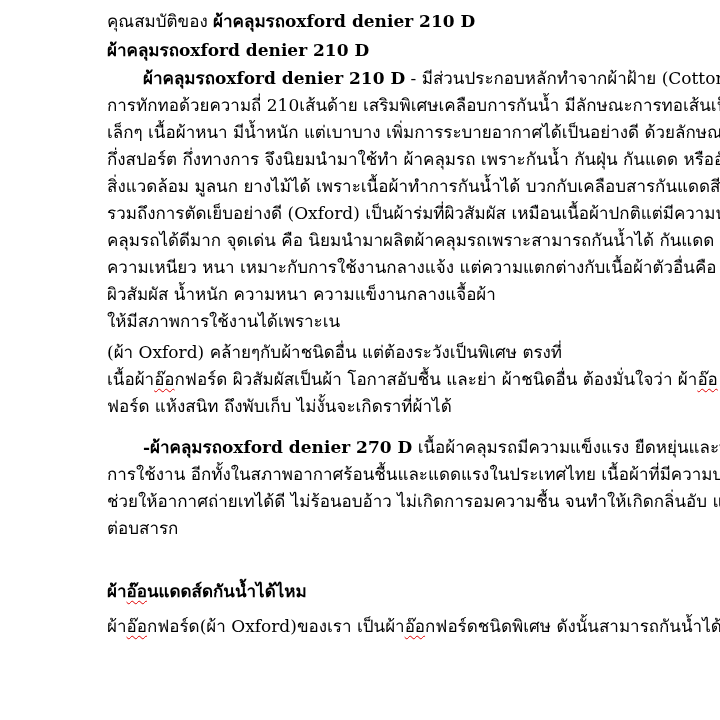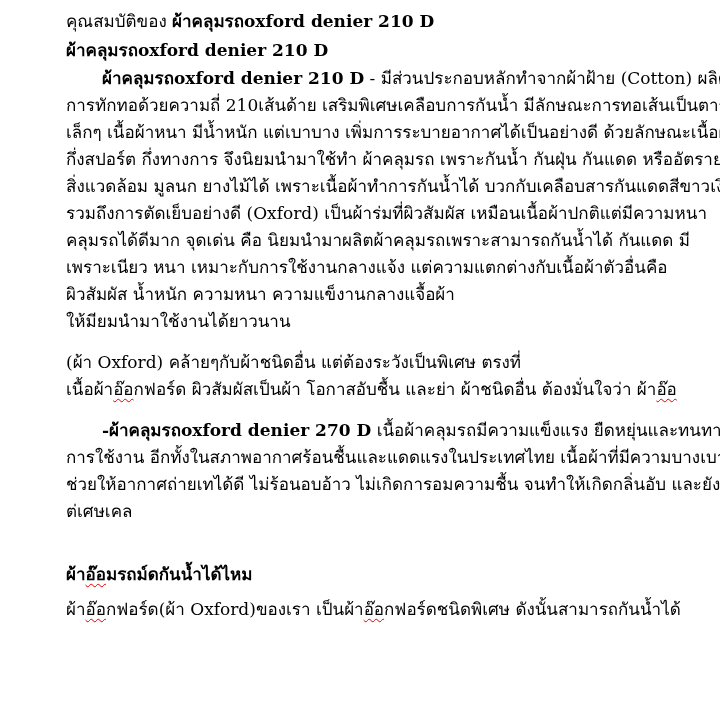--- a/index.html
+++ b/index.html
@@ -10,21 +10,21 @@
   html,body{margin:0;padding:0;}
   body{
     width:720px;height:720px;
     background:var(--bg);
     font-family:"DejaVu Serif","Liberation Serif",serif;
     overflow:hidden;
   }
   .page{
     box-sizing:border-box;
     width:720px;height:720px;
-    padding:8px 40px 0 66px;
+    padding:8px 40px 0 107px;
     color:var(--fg);
   }
   .doc-line{
     font-size:17px;
     line-height:27px;
     white-space:nowrap;
   }
   .doc-line.indent{ text-indent:36px; }
   .run-b{ font-weight:bold; }
   .run-sq{
@@ -43,25 +43,26 @@
   <div id="doc-body">
       <div class="doc-line"><span class="">คุณสมบัติของ </span><span class="run-b ">ผ้าคลุมรถoxford denier 210 D</span></div>
       <div class="doc-line" style="margin-top: 2px;"><span class="run-b ">ผ้าคลุมรถoxford denier 210 D</span></div>
       <div class="doc-line indent" style="margin-top: 1px;"><span class="run-b ">ผ้าคลุมรถoxford denier 210 D</span><span class=""> - มีส่วนประกอบหลักทำจากผ้าฝ้าย (Cotton) ผลิตด้วย</span></div>
       <div class="doc-line"><span class="">การทักทอด้วยความถี่ 210เส้นด้าย เสริมพิเศษเคลือบการกันน้ำ มีลักษณะการทอเส้นเป็นตาราง</span></div>
       <div class="doc-line"><span class="">เล็กๆ เนื้อผ้าหนา มีน้ำหนัก แต่เบาบาง เพิ่มการระบายอากาศได้เป็นอย่างดี ด้วยลักษณะเนื้อผ้าที่</span></div>
       <div class="doc-line"><span class="">กึ่งสปอร์ต กึ่งทางการ จึงนิยมนำมาใช้ทำ ผ้าคลุมรถ เพราะกันน้ำ กันฝุ่น กันแดด หรืออัตรายจาก</span></div>
       <div class="doc-line"><span class="">สิ่งแวดล้อม มูลนก ยางไม้ได้ เพราะเนื้อผ้าทำการกันน้ำได้ บวกกับเคลือบสารกันแดดสีขาวเงิน</span></div>
       <div class="doc-line"><span class="">รวมถึงการตัดเย็บอย่างดี (Oxford) เป็นผ้าร่มที่ผิวสัมผัส เหมือนเนื้อผ้าปกติแต่มีความหนา</span></div>
       <div class="doc-line"><span class="">คลุมรถได้ดีมาก จุดเด่น คือ นิยมนำมาผลิตผ้าคลุมรถเพราะสามารถกันน้ำได้ กันแดด มี</span></div>
-      <div class="doc-line"><span class="">เพราะเนียว หนา เหมาะกับการใช้งานกลางแจ้ง แต่ความแตกต่างกับเนื้อผ้าตัวอื่นคือ</span></div>
+      <div class="doc-line"><span class="">ความเหนียว หนา เหมาะกับการใช้งานกลางแจ้ง แต่ความแตกต่างกับเนื้อผ้าตัวอื่นคือ</span></div>
       <div class="doc-line"><span class="">ผิวสัมผัส น้ำหนัก ความหนา ความแข็งานกลางแจื้อผ้า</span></div>
-      <div class="doc-line"><span class="">ให้มียมนำมาใช้งานได้ยาวนาน</span></div>
-      <div class="doc-line" style="margin-top: 14px;"><span class="">(ผ้า Oxford)  คล้ายๆกับผ้าชนิดอื่น แต่ต้องระวังเป็นพิเศษ ตรงที่</span></div>
+      <div class="doc-line"><span class="">ให้มีสภาพการใช้งานได้เพราะเน</span></div>
+      <div class="doc-line" style="margin-top: 4px;"><span class="">(ผ้า Oxford)  คล้ายๆกับผ้าชนิดอื่น แต่ต้องระวังเป็นพิเศษ ตรงที่</span></div>
       <div class="doc-line"><span class="">เนื้อผ้า</span><span class="run-sq">อ๊อ</span><span class="">กฟอร์ด ผิวสัมผัสเป็นผ้า โอกาสอับชื้น และย่า ผ้าชนิดอื่น ต้องมั่นใจว่า ผ้า</span><span class="run-sq">อ๊อ</span></div>
+      <div class="doc-line"><span class="">ฟอร์ด แห้งสนิท ถึงพับเก็บ ไม่งั้นจะเกิดราที่ผ้าได้</span></div>
       <div class="doc-line indent" style="margin-top: 14px;"><span class="run-b ">-ผ้าคลุมรถoxford denier 270 D</span><span class=""> เนื้อผ้าคลุมรถมีความแข็งแรง ยืดหยุ่นและทนทานต่อ</span></div>
       <div class="doc-line"><span class="">การใช้งาน อีกทั้งในสภาพอากาศร้อนชื้นและแดดแรงในประเทศไทย เนื้อผ้าที่มีความบางเบายัง</span></div>
       <div class="doc-line"><span class="">ช่วยให้อากาศถ่ายเทได้ดี ไม่ร้อนอบอ้าว ไม่เกิดการอมความชื้น จนทำให้เกิดกลิ่นอับ และยังทน</span></div>
-      <div class="doc-line"><span class="">ต่เศษเคล</span></div>
-      <div class="doc-line" style="margin-top: 36px;"><span class="run-b ">ผ้า</span><span class="run-b run-sq">อ๊อ</span><span class="run-b ">มรถม์ดกันน้ำได้ไหม</span></div>
+      <div class="doc-line"><span class="">ต่อบสารก</span></div>
+      <div class="doc-line" style="margin-top: 36px;"><span class="run-b ">ผ้า</span><span class="run-b run-sq">อ๊อ</span><span class="run-b ">นแดดส์ดกันน้ำได้ไหม</span></div>
       <div class="doc-line" style="margin-top: 8px;"><span class="">ผ้า</span><span class="run-sq">อ๊อ</span><span class="">กฟอร์ด(ผ้า Oxford)ของเรา เป็นผ้า</span><span class="run-sq">อ๊อ</span><span class="">กฟอร์ดชนิดพิเศษ ดังนั้นสามารถกันน้ำได้</span></div>
     </div>
 </div>
 
 </body></html>

